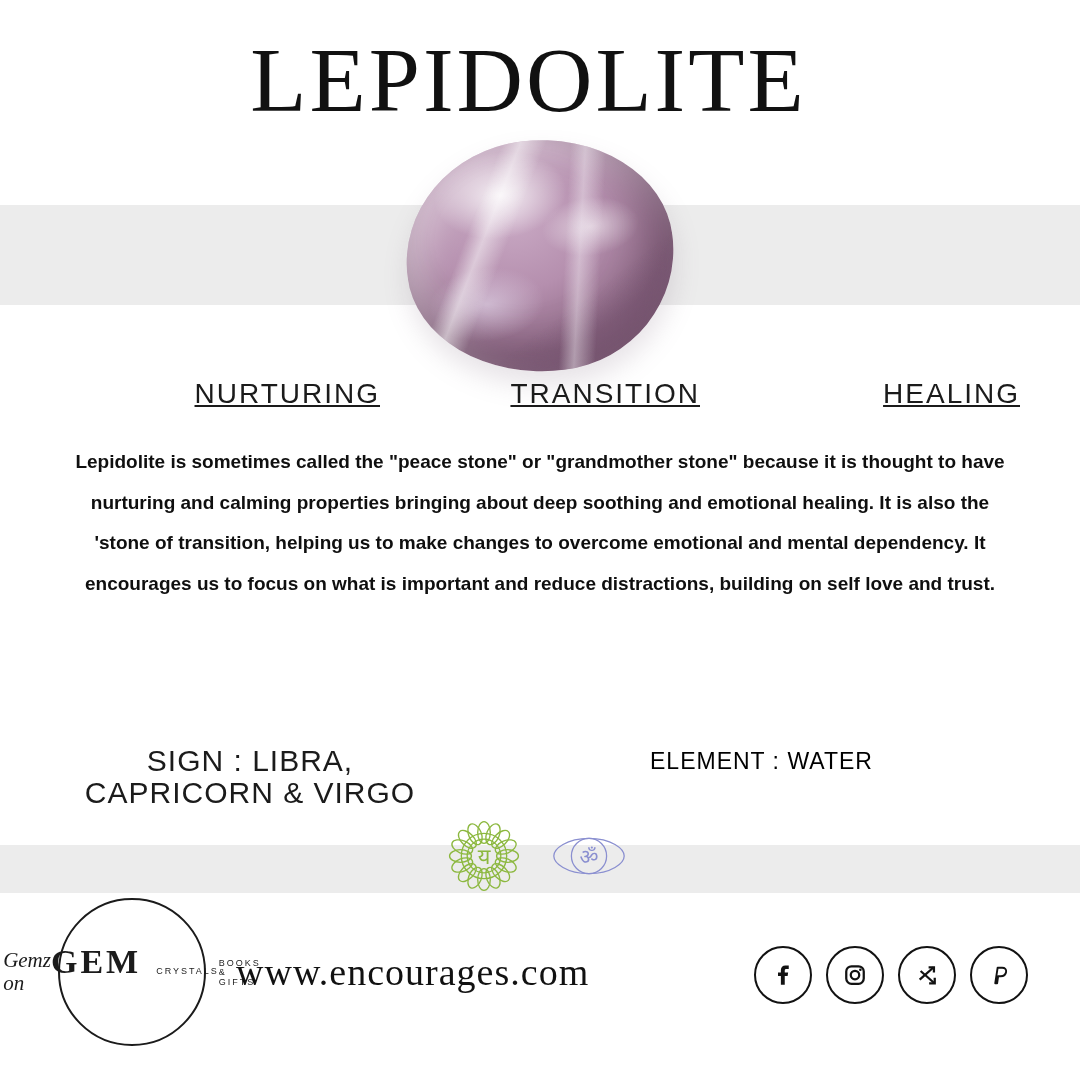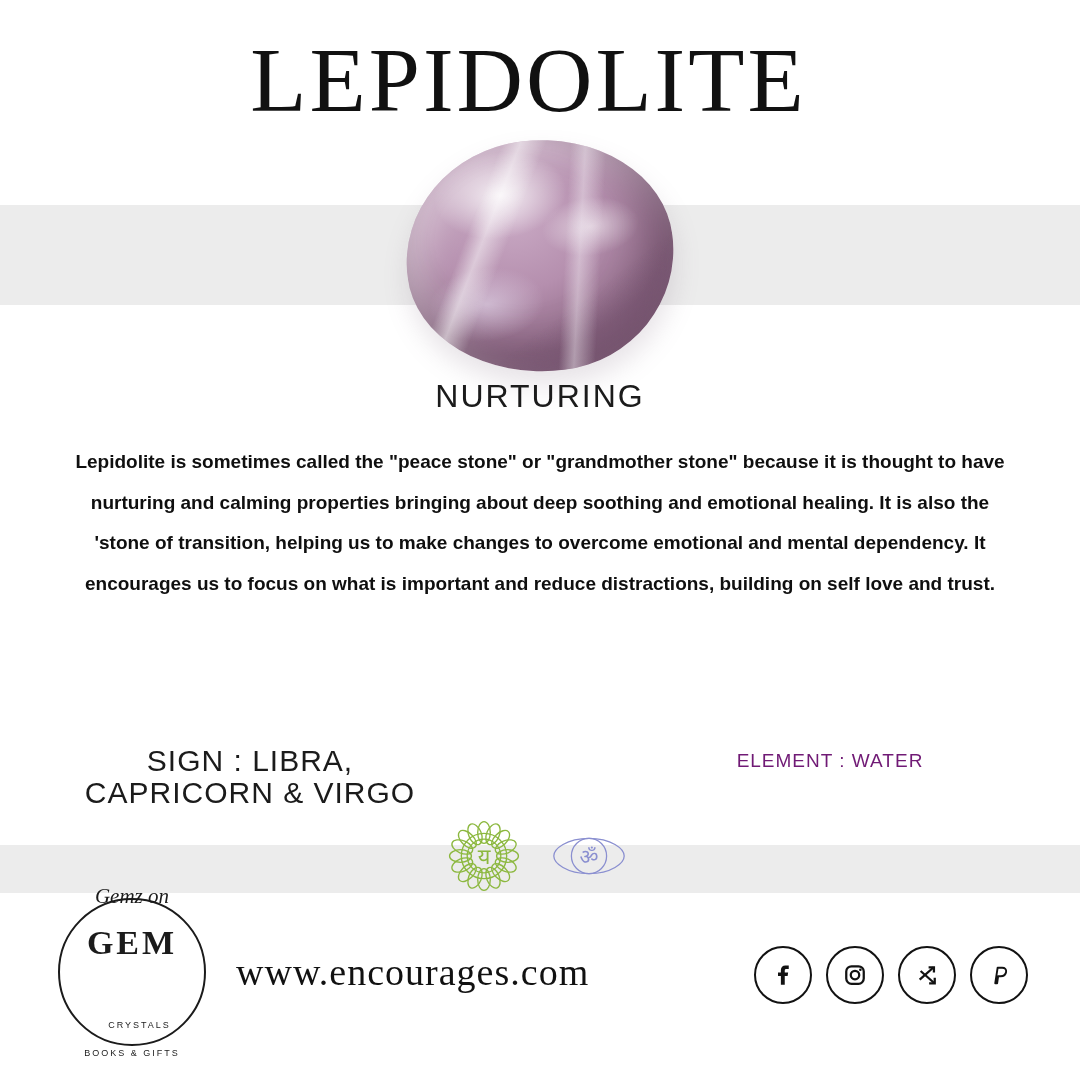--- a/index.html
+++ b/index.html
@@ -89,26 +89,27 @@
     position: absolute;
     top: 378px;
     left: 60px;
     width: 960px;
     display: flex;
     justify-content: space-between;
     align-items: baseline;
     z-index: 3;
   }
   .keyword {
-    font-size: 32px;
+    font-size: 28px;
     letter-spacing: 2px;
     color: #1b1b1b;
     font-weight: 400;
-    text-align: center;
+    text-align: right;
     flex: 1;
+    text-decoration: underline;
   }
 
   
   .description {
     position: absolute;
     top: 442px;
     left: 62px;
     width: 956px;
     text-align: center;
     font-size: 19px;
@@ -131,25 +132,24 @@
   .meta-sign {
     width: 360px;
     text-align: center;
     font-size: 30px;
     letter-spacing: 1px;
     line-height: 32px;
     color: #1b1b1b;
   }
   .meta-element {
     width: 360px;
-    text-align: center;
-    font-size: 19px;
+    font-size: 23px;
     letter-spacing: 1px;
     line-height: 32px;
-    color: #701a75;
+    color: #000000;
   }
 
   
   .chakras {
     position: absolute;
     top: 818px;
     left: 0;
     width: 1080px;
     height: 80px;
     display: flex;
@@ -171,25 +171,24 @@
   .logo-ring {
     position: absolute;
     inset: 0;
     border: 2px solid #1b1b1b;
     border-radius: 50%;
   }
   .logo-inner {
     position: absolute;
     inset: 0;
     display: flex;
-    flex-direction: column;
+    flex-direction: row;
     align-items: center;
     justify-content: center;
     line-height: 1.05;
-    gap: 17px;
   }
   .logo-gemz {
     font-family: "Liberation Serif", serif;
     font-style: italic;
     font-size: 21px;
     color: #1b1b1b;
     margin-bottom: 1px;
   }
   .logo-gem {
     font-family: "Liberation Serif", serif;
@@ -255,20 +254,22 @@
 <div class="band band-bottom"></div>
 
 <div class="title">LEPIDOLITE</div>
 
 <div class="stone-wrap">
   <div class="stone"></div>
 </div>
 
 <div class="keywords">
   <div class="keyword">NURTURING</div>
+  <div class="keyword">TRANSITION</div>
+  <div class="keyword">HEALING</div>
 </div>
 
 <div class="description">Lepidolite is sometimes called the "peace stone" or "grandmother stone" because it is thought to have nurturing and calming properties bringing about deep soothing and emotional healing. It is also the 'stone of transition, helping us to make changes to overcome emotional and mental dependency. It encourages us to focus on what is important and reduce distractions, building on self love and trust.</div>
 
 <div class="meta">
   <div class="meta-sign">SIGN : LIBRA, CAPRICORN &amp; VIRGO</div>
   <div class="meta-element">ELEMENT : WATER</div>
 </div>
 
 <div class="chakras">

